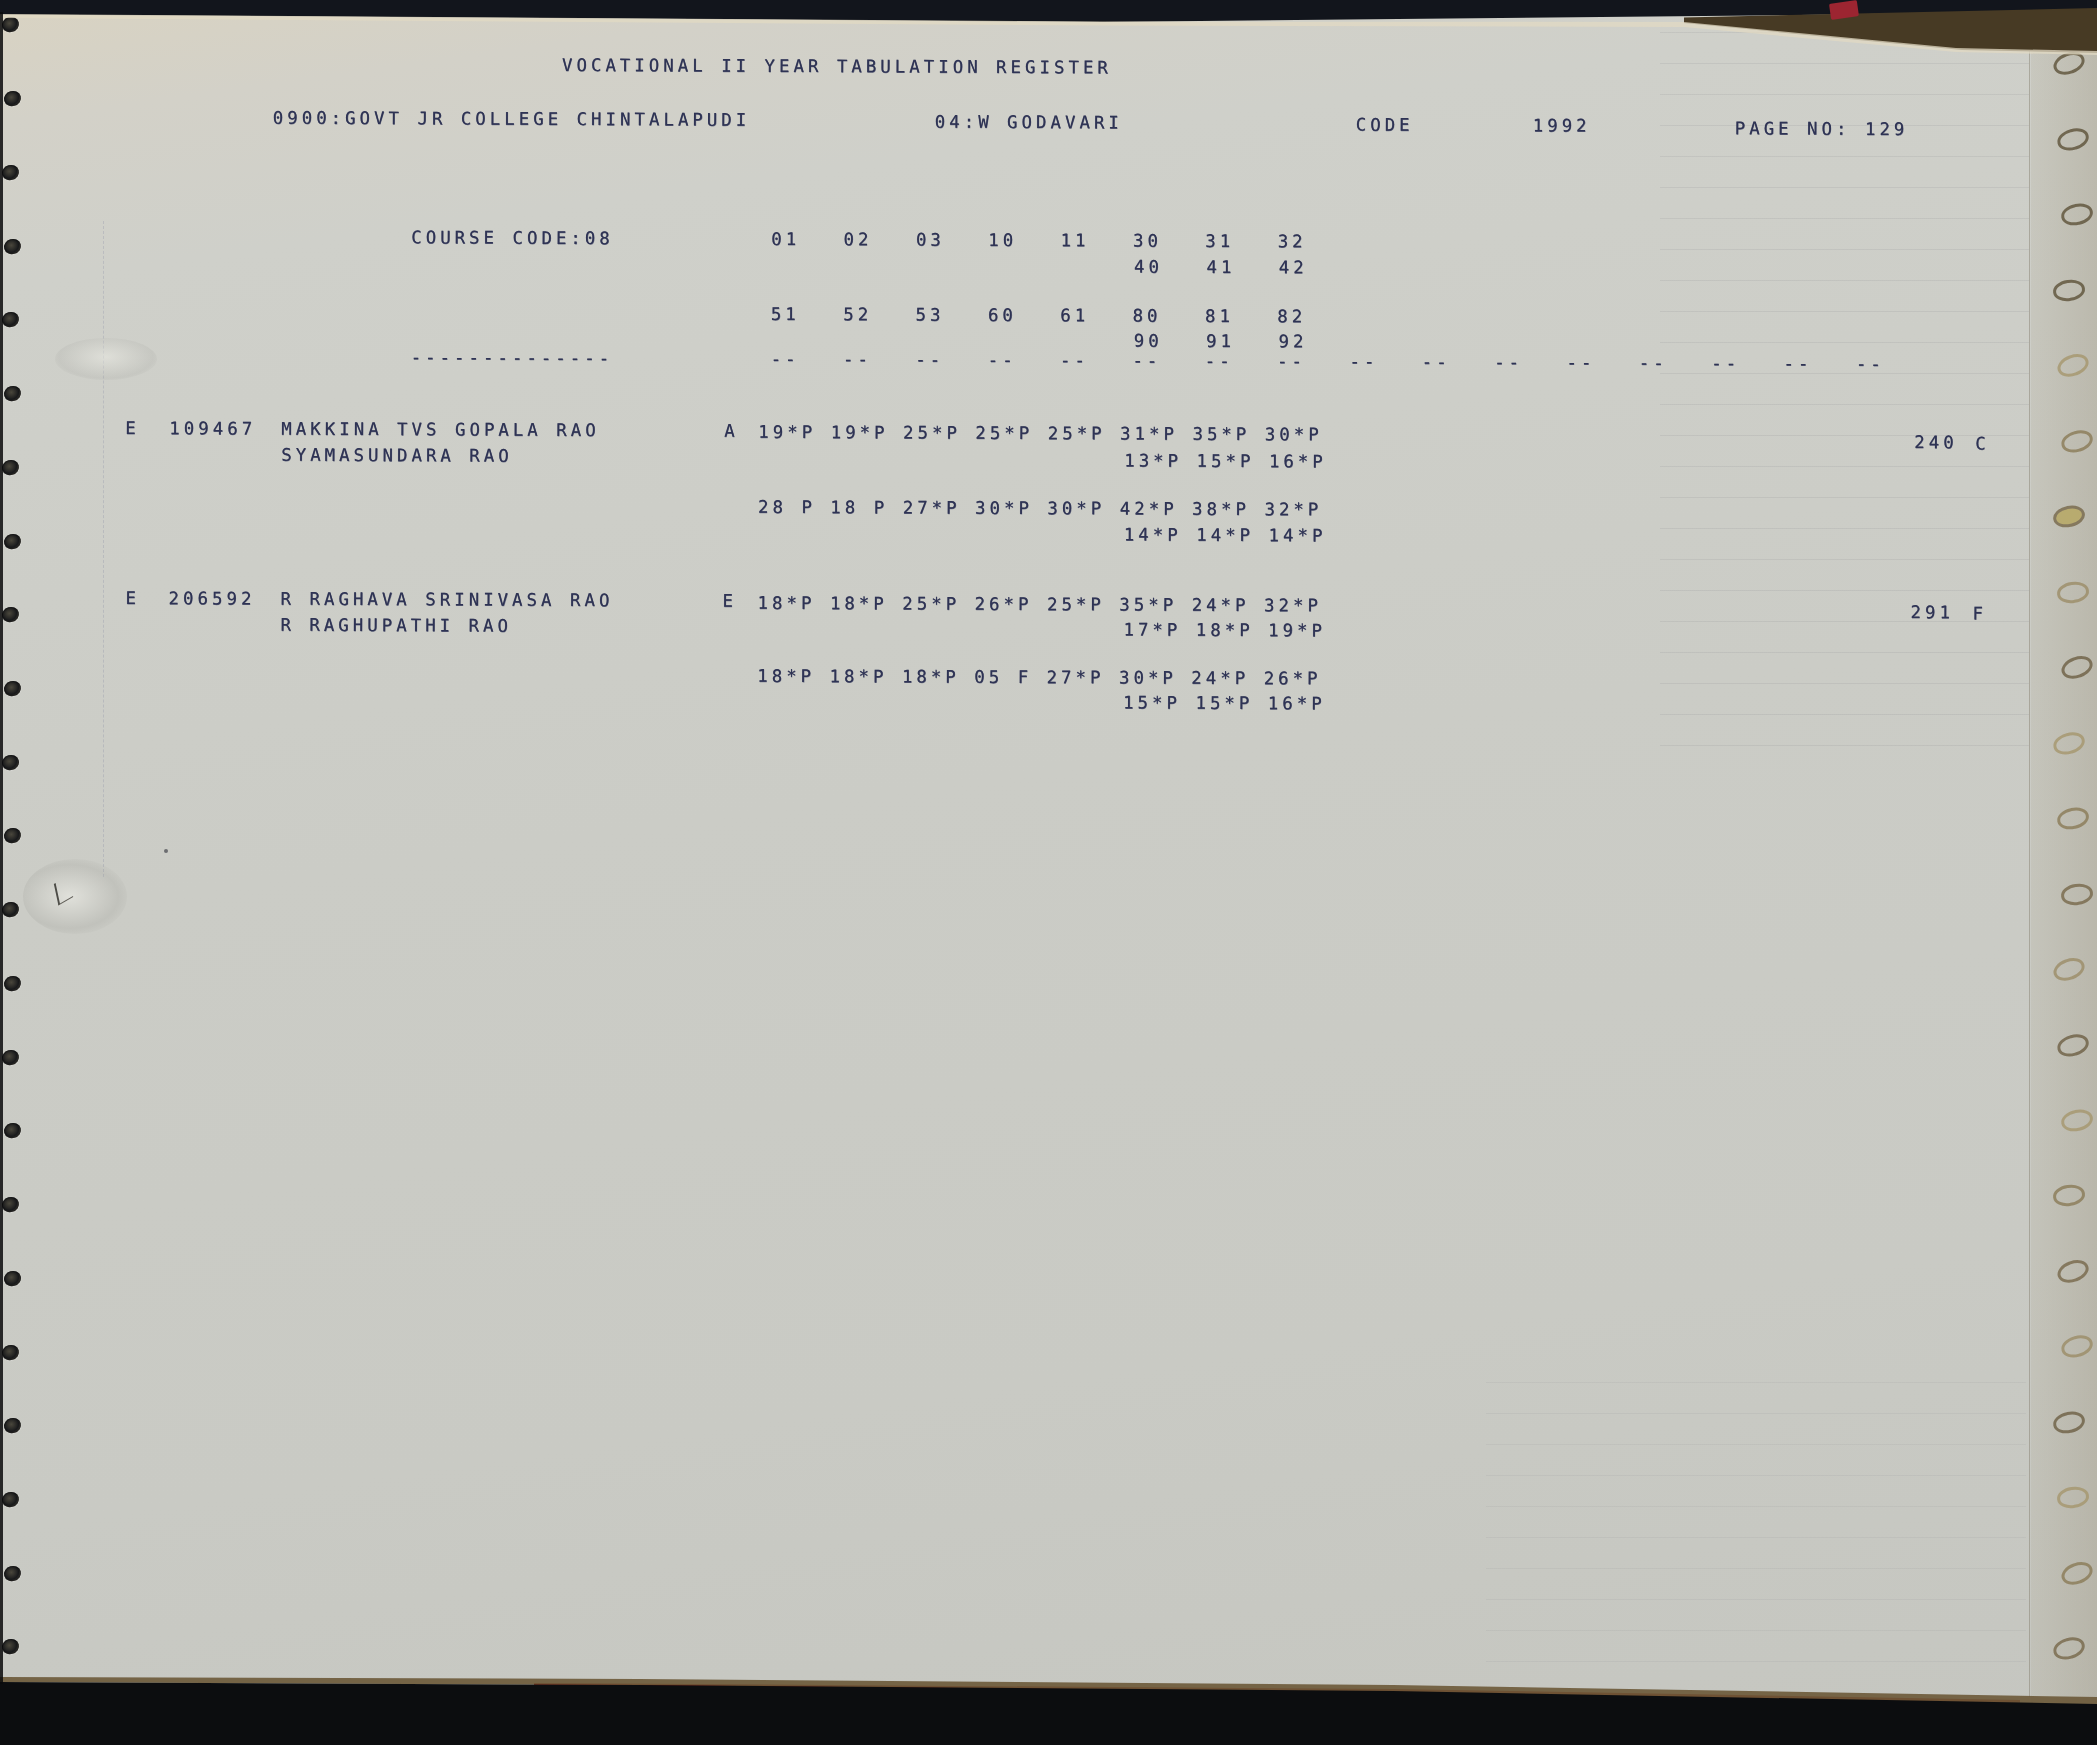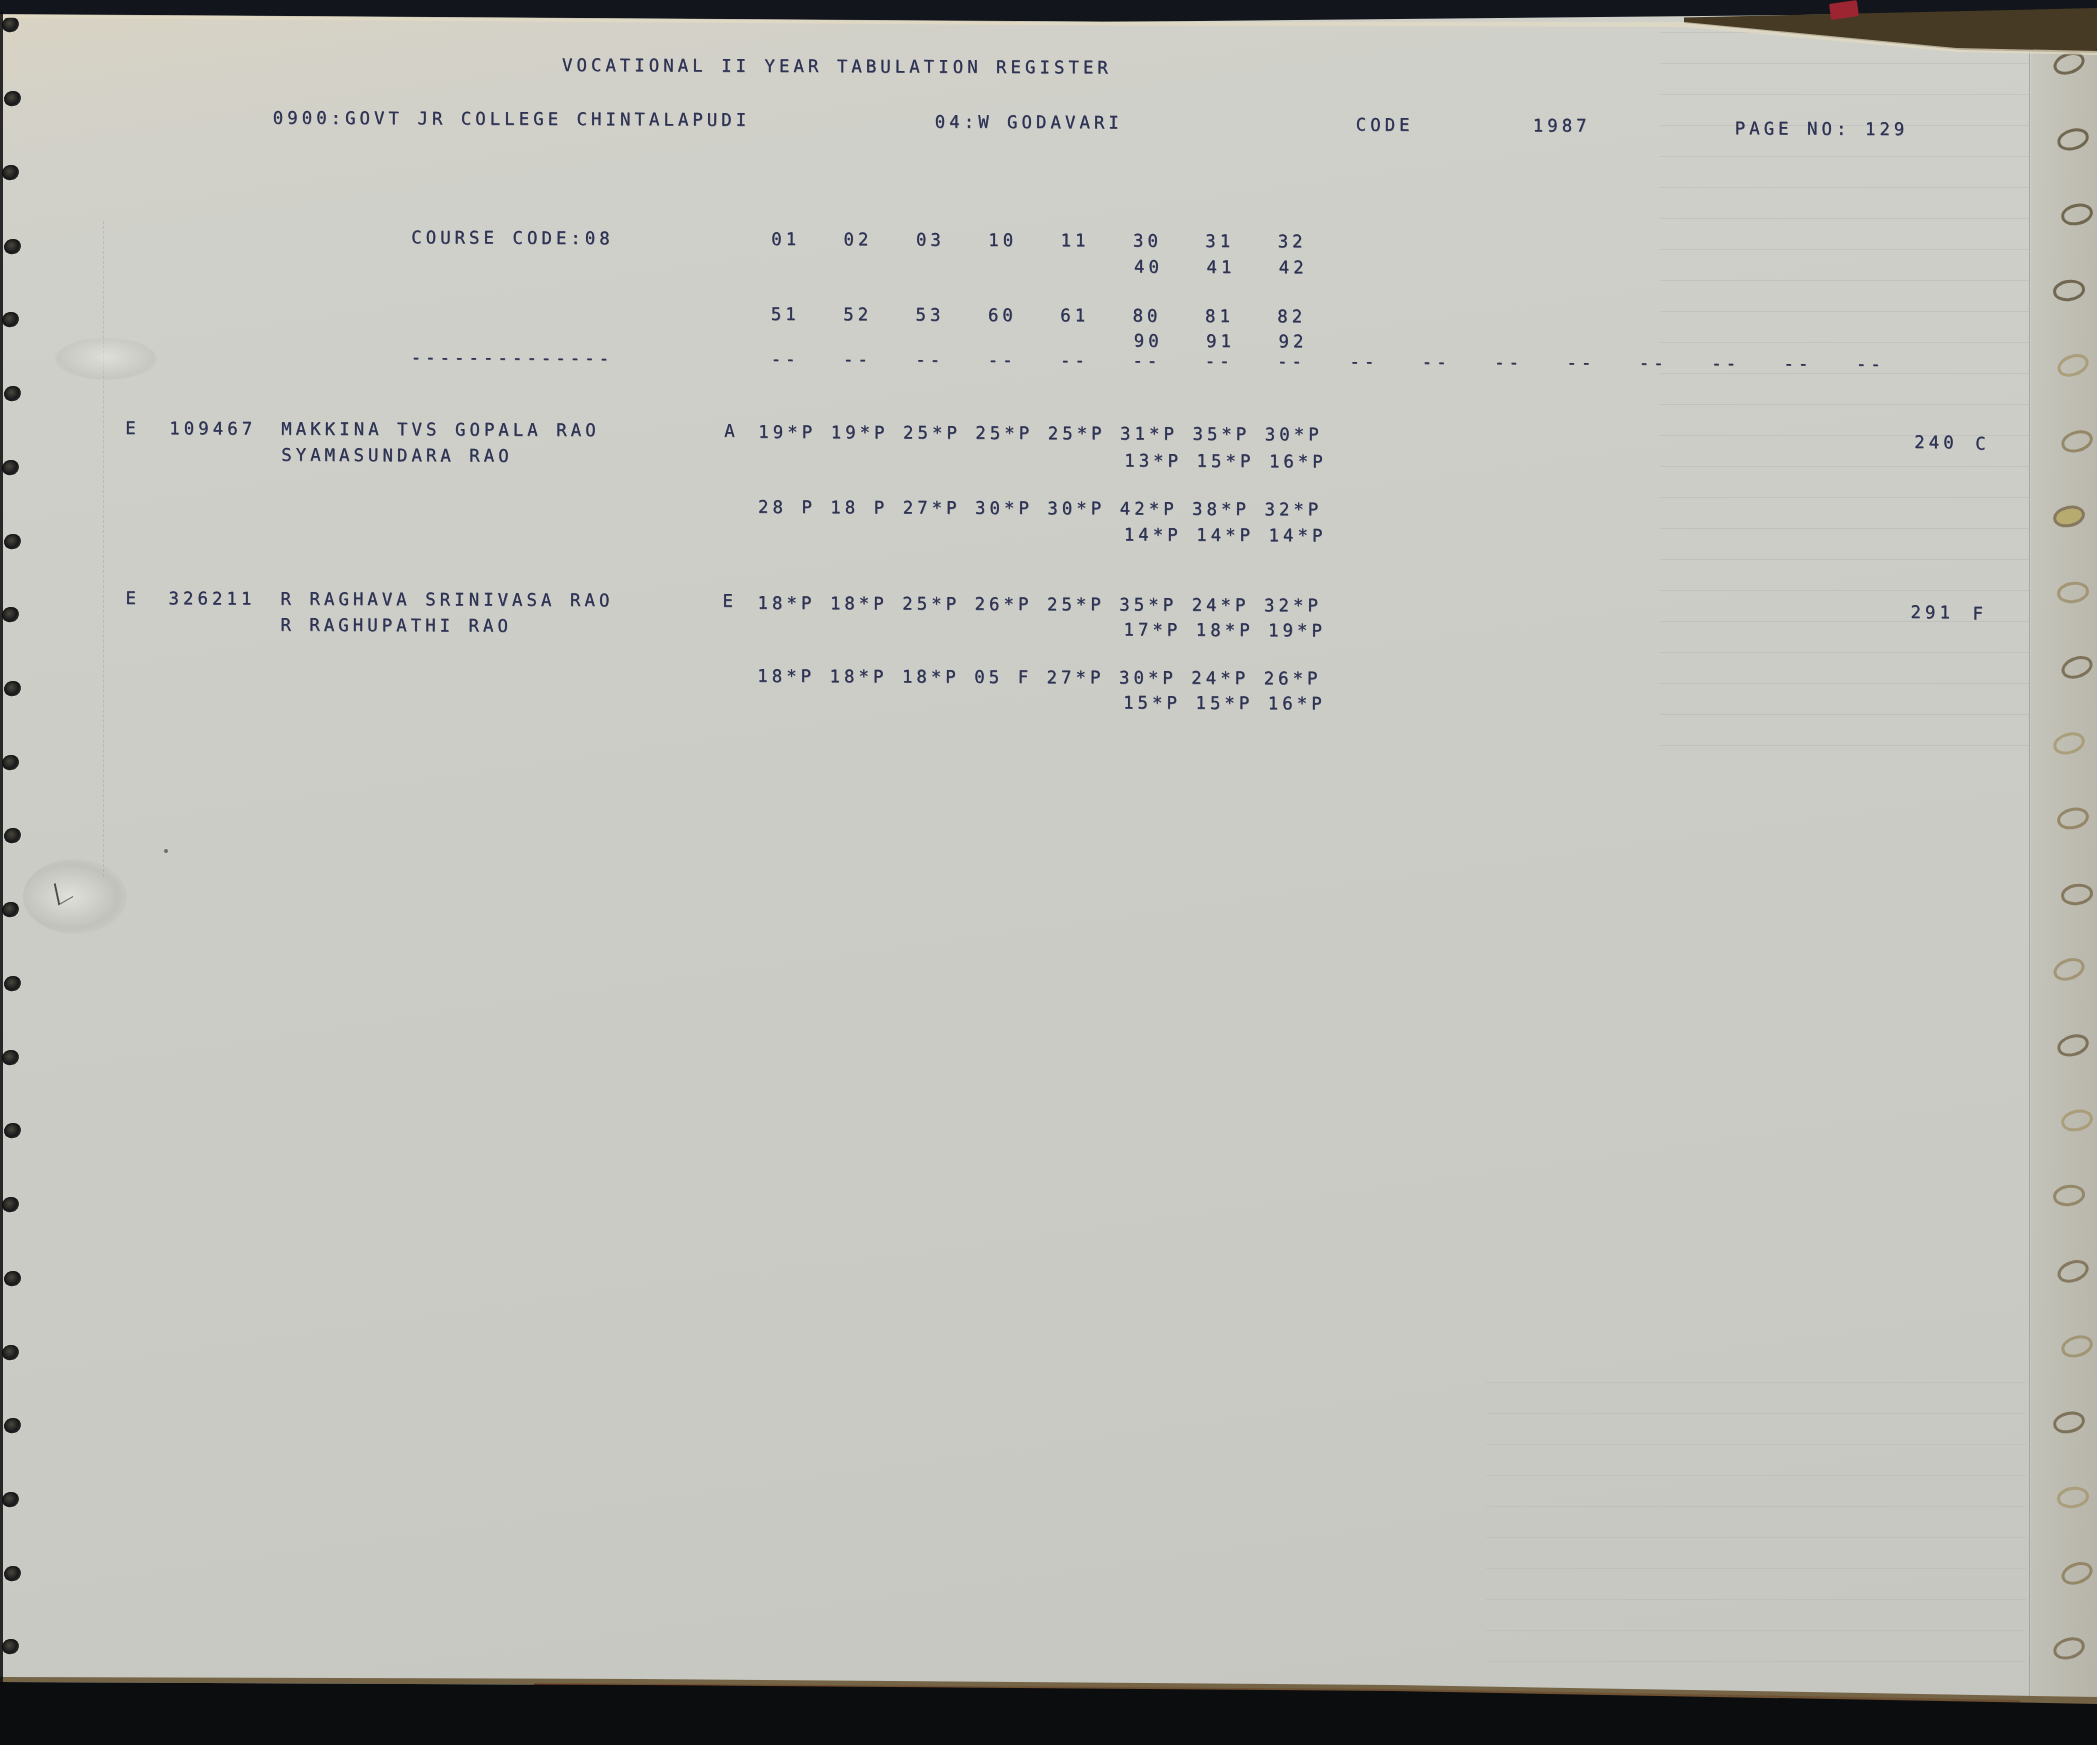--- a/index.html
+++ b/index.html
@@ -65,21 +65,21 @@
   <div class="crease"></div>
   <div class="paper-edge-right"></div>
 
   <div class="print-layer">
 
     <div class="pl" style="left:562px;top:55px">VOCATIONAL II YEAR TABULATION REGISTER</div>
 
     <div class="pl" style="left:273px;top:109px">0900:GOVT JR COLLEGE CHINTALAPUDI</div>
     <div class="pl" style="left:935px;top:110px">04:W GODAVARI</div>
     <div class="pl" style="left:1356px;top:111px">CODE</div>
-    <div class="pl" style="left:1533px;top:111px">1987</div>
+    <div class="pl" style="left:1533px;top:111px">1992</div>
     <div class="pl" style="left:1735px;top:113px">PAGE NO: 129</div>
 
     <div class="pl" style="left:412px;top:228px">COURSE CODE:08</div>
     <div class="pl" style="left:772px;top:228px">01   02   03   10   11   30   31   32</div>
     <div class="pl" style="left:1135px;top:254px">40   41   42</div>
     <div class="pl" style="left:772px;top:303px">51   52   53   60   61   80   81   82</div>
     <div class="pl" style="left:1135px;top:328px">90   91   92</div>
     <div class="pl" style="left:412px;top:348px">--------------</div>
     <div class="pl" style="left:772px;top:348px">--   --   --   --   --   --   --   --   --   --   --   --   --   --   --   --</div>
 
@@ -92,21 +92,21 @@
       <div class="pl" style="left:1916px;top:426px">240</div>
       <div class="pl" style="left:1977px;top:427px">C</div>
       <div class="pl" style="left:283px;top:446px">SYAMASUNDARA RAO</div>
       <div class="pl" style="left:1126px;top:448px">13*P 15*P 16*P</div>
       <div class="pl" style="left:760px;top:496px">28 P 18 P 27*P 30*P 30*P 42*P 38*P 32*P</div>
       <div class="pl" style="left:1126px;top:522px">14*P 14*P 14*P</div>
     </div>
 
     <div>
       <div class="pl" style="left:128px;top:590px">E</div>
-      <div class="pl" style="left:171px;top:590px">326211</div>
+      <div class="pl" style="left:171px;top:590px">206592</div>
       <div class="pl" style="left:283px;top:590px">R RAGHAVA SRINIVASA RAO</div>
       <div class="pl" style="left:725px;top:590px">E</div>
       <div class="pl" style="left:760px;top:592px">18*P 18*P 25*P 26*P 25*P 35*P 24*P 32*P</div>
       <div class="pl" style="left:1913px;top:596px">291</div>
       <div class="pl" style="left:1975px;top:597px">F</div>
       <div class="pl" style="left:283px;top:616px">R RAGHUPATHI RAO</div>
       <div class="pl" style="left:1126px;top:617px">17*P 18*P 19*P</div>
       <div class="pl" style="left:760px;top:665px">18*P 18*P 18*P 05 F 27*P 30*P 24*P 26*P</div>
       <div class="pl" style="left:1126px;top:690px">15*P 15*P 16*P</div>
     </div>

